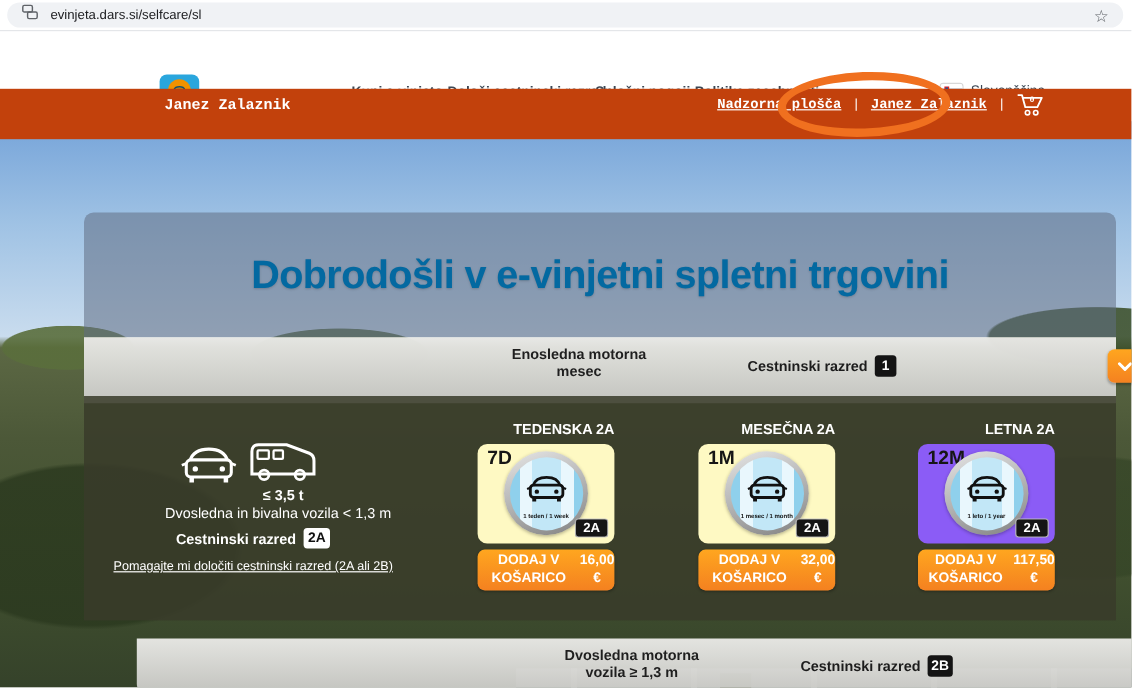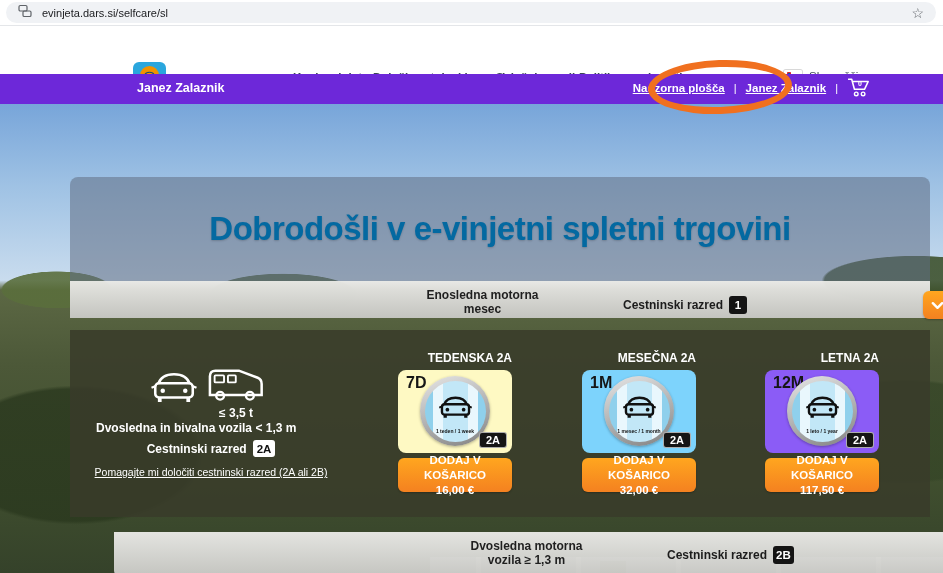--- a/index.html
+++ b/index.html
@@ -22,21 +22,21 @@
   .logo .lbl { font-size:4px; font-weight:bold; color:#fff; margin-top:1px; letter-spacing:.2px; }
   .nav-item { top:45px; font-size:11.5px; font-weight:bold; color:#3b4754; cursor:pointer; white-space:nowrap; }
   .lang { top:44px; display:flex; align-items:center; gap:7px; cursor:pointer; }
   .lang .lang-label { font-size:11.5px; color:#3b4754; }
   .lang .caret { font-size:10px; color:#3b4754; margin-left:10px; }
   .flag { width:18px; height:12px; border-radius:2px; overflow:hidden; position:relative; box-shadow:0 0 0 1px #d8d8d8; }
   .flag .w { height:4px; background:#fff; } .flag .b { height:4px; background:#005da4; } .flag .r { height:4px; background:#de2129; }
   .flag .crest { position:absolute; left:3px; top:2px; width:4px; height:5px; background:#005da4; border:1px solid #de2129; border-radius:0 0 2px 2px; }
 
   
-  .bluebar { left:0; top:74px; width:943px; height:30px; background:#6d28d9; z-index:5; }
+  .bluebar { left:0; top:74px; width:943px; height:42px; background:#c2410c; z-index:5;font-family:Liberation Mono, monospace; }
   .bluebar .username { position:absolute; left:137px; top:0; height:27px; display:flex; align-items:center;
                         color:#fff; font-size:12.5px; font-weight:bold; }
   .bluebar .right { position:absolute; right:72px; top:0; height:27px; display:flex; align-items:center; gap:9px; }
   .bluebar .blink { color:#fff; font-size:11.5px; font-weight:600; text-decoration:underline; cursor:pointer; white-space:nowrap; }
   .bluebar .sep { color:#fff; font-size:11px; }
   .cart { position:relative; width:24px; height:21px; cursor:pointer; }
   .cart .count { position:absolute; left:8px; top:3px; width:10px; text-align:center; font-size:7px; font-weight:bold; color:#fff; }
 
   
   .photo { left:0; top:101px; width:943px; height:472px; z-index:0;
@@ -52,61 +52,61 @@
     background-image:repeating-linear-gradient(90deg, transparent 0 46px, #e9eaea 46px 51px, transparent 51px 100px);
   }
   .road-median { position:absolute; left:600px; bottom:0; width:26px; height:12px; background:#55603c; }
 
   
   .hero-panel { left:70px; top:177px; width:860px; height:104px; border-radius:8px 8px 0 0;
                 background:rgba(96,110,131,.55); z-index:1; display:flex; align-items:center; justify-content:center; }
   .hero-title { color:#0369a1; font-size:33px; font-weight:bold; letter-spacing:-.5px; text-shadow:0 1px 2px rgba(0,0,0,.18); }
 
   .strip { left:70px; width:860px; z-index:1; background:linear-gradient(180deg, rgba(233,233,230,.97), rgba(199,199,195,.97)); }
-  .strip1 { top:281px; height:37px; }
+  .strip1 { top:281px; height:55px; }
   .strip2 { top:532px; height:46px; border-radius:0 0 8px 8px;margin-left:44px; }
   .veh-text { position:absolute; left:340px; width:145px; text-align:center; font-size:12px; font-weight:bold; color:#1f1f1f; line-height:14px; }
   .razred-row { position:absolute; left:553px; width:130px; display:flex; align-items:center; gap:6px; }
   .razred-row .lbl { font-size:12px; font-weight:bold; color:#1c1c1c; white-space:nowrap; }
   .badge-black { min-width:18px; height:18px; padding:0 3px; background:#141414; color:#fff; font-size:11.5px; font-weight:bold;
                  border-radius:3px; display:flex; align-items:center; justify-content:center; }
   .chev-btn { position:absolute; left:853px; width:28px; height:28px; border-radius:6px; cursor:pointer;
               background:linear-gradient(180deg,#ffa61f,#f48120); display:flex; align-items:center; justify-content:center;
               box-shadow:0 1px 2px rgba(0,0,0,.25); }
 
   .dark-section { left:70px; top:330px; width:860px; height:187px; background:rgba(57,59,42,.86); z-index:1; }
 
   
   .w-text  { left:208px; top:406px; width:56px; text-align:center; color:#fff; font-size:12px; font-weight:bold; z-index:2; }
-  .desc    { left:96px;  top:421px; width:230px; text-align:left; color:#fff; font-size:12px; font-weight:bold; z-index:2; }
+  .desc    { left:96px;  top:421px; width:230px; text-align:right; color:#fff; font-size:12px; font-weight:normal; z-index:2; }
   .razred2a{ left:96px;  top:440px; width:230px; display:flex; align-items:center; justify-content:center; gap:6px; z-index:2; }
   .razred2a .lbl { color:#fff; font-size:12px; font-weight:bold; }
   .badge-white { height:17px; padding:0 4px; background:#fff; color:#111; font-size:11.5px; font-weight:bold;
                  border-radius:3px; display:flex; align-items:center; justify-content:center; }
   .help-link { left:86px; top:466px; width:250px; text-align:center; color:#fff; font-size:10.5px;
                text-decoration:underline; cursor:pointer; z-index:2; }
 
   
   .card-title { top:351px; width:114px; text-align:right; color:#fff; font-size:12px; font-weight:bold; z-index:2; white-space:nowrap; }
   .card { top:370px; width:114px; height:83px; border-radius:8px; z-index:2; }
-  .card.c1 { background:#fef9c3; } .card.c2 { background:#7dd3fc; } .card.c3 { background:#8b5cf6; }
+  .card.c1 { background:#fef9c3; } .card.c2 { background:#fef9c3; } .card.c3 { background:#8b5cf6; }
   .card .code { position:absolute; left:8px; top:4px; font-size:16px; font-weight:bold; color:#161616; }
   .ring { position:absolute; left:22px; top:6px; width:70px; height:70px; border-radius:50%;
           background:linear-gradient(160deg,#e6e6e6,#828282); display:flex; align-items:center; justify-content:center;
           box-shadow:0 1px 3px rgba(0,0,0,.3); }
   .vig { width:61px; height:61px; border-radius:50%; position:relative; overflow:hidden;
          background:linear-gradient(90deg,#8fd0ec 0 13%, #e9f7fd 13% 30%, #c2e7f7 30% 70%, #e9f7fd 70% 87%, #8fd0ec 87%); }
   .vig svg { position:absolute; left:13px; top:13px; }
   .vig .dur { position:absolute; left:0; bottom:8px; width:100%; text-align:center; font-size:5px; font-weight:bold; color:#111; }
   .card-badge { position:absolute; right:5px; bottom:5px; width:28px; height:16px; background:#151515; color:#fff;
                 font-size:11px; font-weight:bold; border-radius:3px; border:1px solid rgba(255,255,255,.65);
                 display:flex; align-items:center; justify-content:center; }
   .buy-btn { top:458px; width:114px; height:34px; border-radius:6px; cursor:pointer; z-index:2;
              background:linear-gradient(180deg,#ffa61f,#f48120); color:#fff; text-align:center;
-             display:flex; flex-direction:column; align-items:center; justify-content:center;
+             display:flex; align-items:center; justify-content:center;
              font-size:11.5px; font-weight:bold; line-height:15px; box-shadow:0 1px 2px rgba(0,0,0,.25); }
 
   
   .annotation { left:648px; top:60px; width:144px; height:54px; border:7px solid #f0701f; border-radius:50%;
                 transform:rotate(-2deg); z-index:9; pointer-events:none; }
 </style>
 </head>
 <body>
 
 <div class="abs photo">

